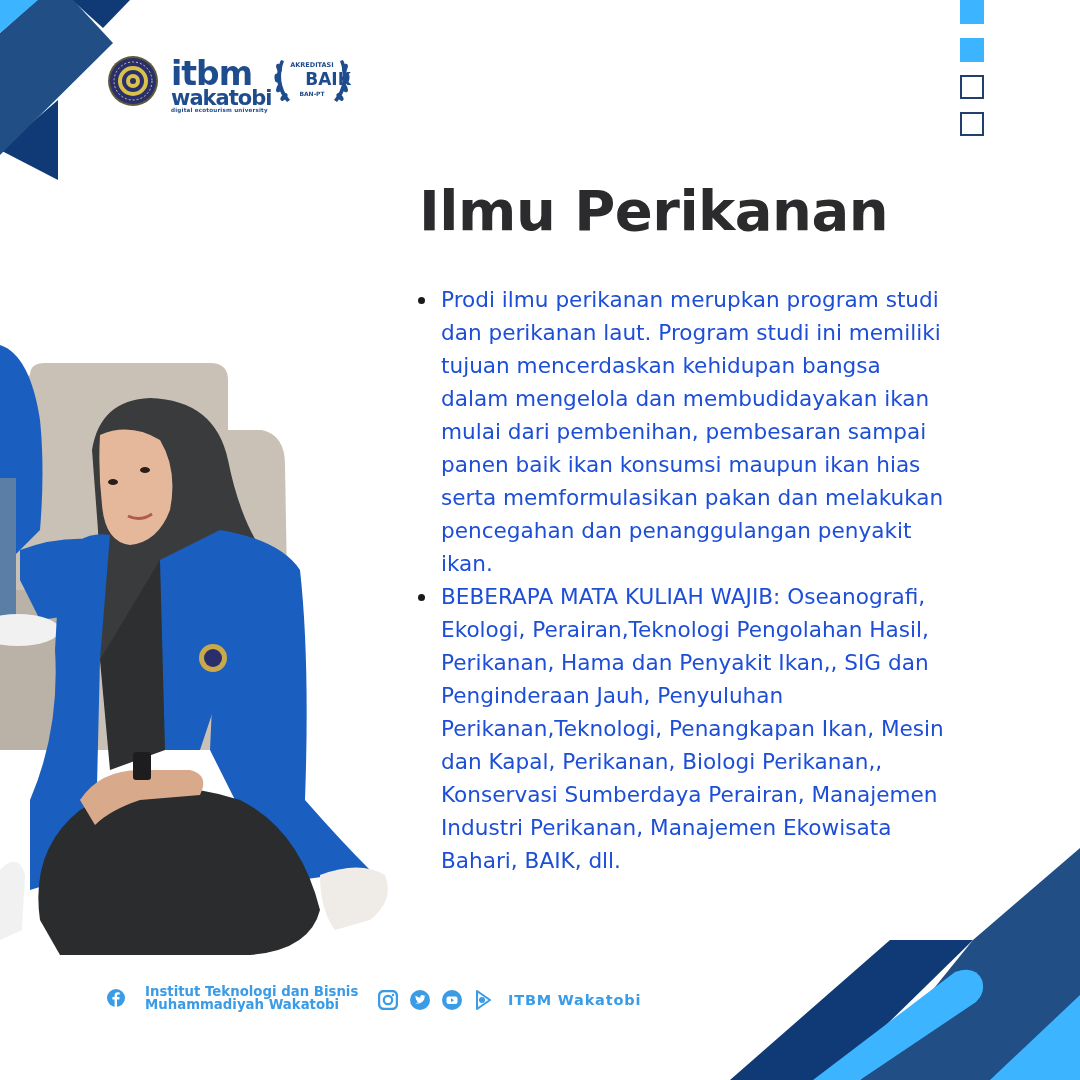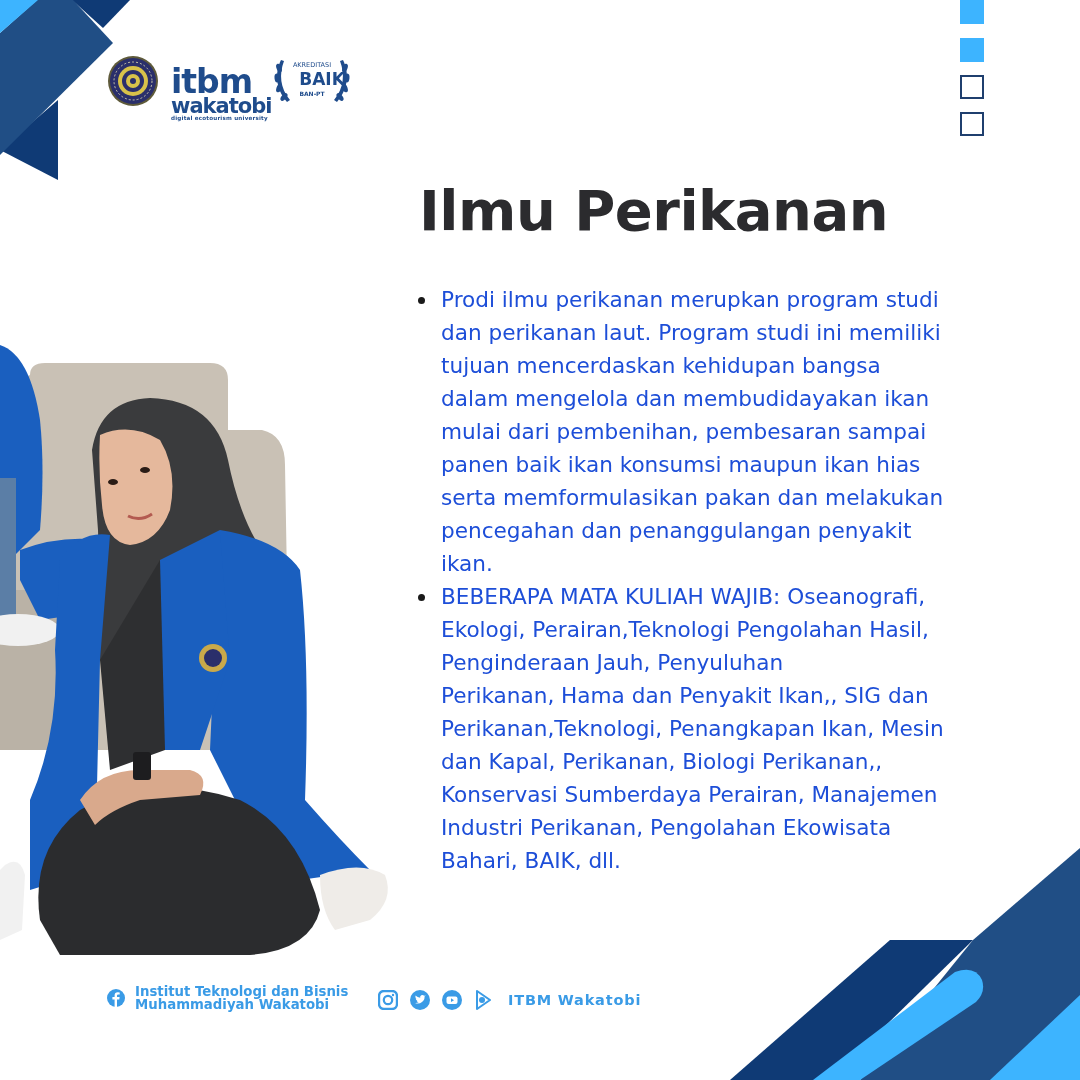--- a/index.html
+++ b/index.html
@@ -6,36 +6,36 @@
   body { width:1080px; height:1080px; position:relative; overflow:hidden; background:#ffffff; font-family:"DejaVu Sans", sans-serif; }
   .abs { position:absolute; }
   svg { display:block; }
 
   
   .sq { position:absolute; left:960px; width:24px; height:24px; box-sizing:border-box; }
   .sq.filled { background:#3db4ff; }
   .sq.outline { border:2px solid #1f3f6e; background:#fff; }
 
   
-  .logo-itbm { position:absolute; left:171px; top:68px; width:90px; height:56px; color:#1f4c8c; font-family:"DejaVu Sans", sans-serif; font-weight:bold; }
+  .logo-itbm { position:absolute; left:171px; top:60px; width:90px; height:56px; color:#1f4c8c; font-family:"DejaVu Sans", sans-serif; font-weight:bold; }
   .logo-itbm .l1 { font-size:33px; line-height:28px; letter-spacing:-1px; }
   .logo-itbm .l2 { font-size:21px; line-height:18px; letter-spacing:-1px; margin-top:1px; }
   .logo-itbm .l3 { font-size:5.6px; line-height:7px; letter-spacing:0.2px; font-weight:bold; white-space:nowrap; }
 
   
   .title { position:absolute; left:419px; top:178px; font-family:"DejaVu Sans", sans-serif; font-weight:bold; font-size:56px; color:#2b2b2e; letter-spacing:-0.5px; white-space:nowrap; }
 
   
   .body-list { position:absolute; left:412px; top:283px; width:600px; margin:0; padding:0; list-style:none; font-family:"DejaVu Sans", sans-serif; font-size:21.6px; line-height:33px; color:#1d4ed8; }
   .body-list li { position:relative; padding-left:29px; }
   .body-list li .bullet { position:absolute; left:6px; top:14px; width:7px; height:7px; border-radius:50%; background:#1a1a1a; }
   .body-list .ln { display:block; white-space:nowrap; }
 
   
-  .footer-left { position:absolute; left:107px; top:985px; display:flex; align-items:center; gap:10px; color:#3a9be6; font-weight:bold; }
+  .footer-left { position:absolute; left:107px; top:985px; display:flex; align-items:center; gap:20px; color:#3a9be6; font-weight:bold; }
   .footer-left .txt { font-size:13.3px; line-height:13px; }
   .footer-right { position:absolute; left:378px; top:990px; display:flex; align-items:center; gap:12px; color:#3a9be6; }
   .footer-right .handle { font-weight:bold; font-size:14.5px; letter-spacing:0.8px; margin-left:4px; }
 
   .photo { position:absolute; left:0; top:330px; width:400px; height:640px; }
 </style>
 </head>
 <body>
 
 <svg class="abs" style="left:0;top:0" width="140" height="190" viewBox="0 0 140 190">
@@ -78,22 +78,22 @@
       <ellipse cx="4" cy="26" rx="2.5" ry="4.5" transform="rotate(-5 4 26)"></ellipse>
       <ellipse cx="6" cy="36" rx="2.5" ry="4.5" transform="rotate(20 6 36)"></ellipse>
       <ellipse cx="11" cy="45" rx="2.5" ry="4.5" transform="rotate(40 11 45)"></ellipse>
       <path d="M70 8 C76 20 76 36 64 50 L61 48 C71 36 72 22 67 9 Z"></path>
       <ellipse cx="72" cy="16" rx="2.5" ry="4.5" transform="rotate(20 72 16)"></ellipse>
       <ellipse cx="74" cy="26" rx="2.5" ry="4.5" transform="rotate(5 74 26)"></ellipse>
       <ellipse cx="72" cy="36" rx="2.5" ry="4.5" transform="rotate(-20 72 36)"></ellipse>
       <ellipse cx="67" cy="45" rx="2.5" ry="4.5" transform="rotate(-40 67 45)"></ellipse>
     </g>
   </svg>
-  <div class="abs" style="left:0;width:78px;top:9px;text-align:center;font-size:6.5px;font-weight:normal;color:#1f4c8c;">AKREDITASI</div>
-  <div class="abs" style="left:10px;width:78px;top:17px;text-align:center;font-size:17px;font-weight:bold;color:#1f4c8c;">BAIK</div>
+  <div class="abs" style="left:0;width:78px;top:9px;text-align:center;font-size:6.5px;font-weight:bold;color:#1f4c8c;">AKREDITASI</div>
+  <div class="abs" style="left:16px;width:78px;top:17px;text-align:center;font-size:17px;font-weight:bold;color:#1f4c8c;">BAIK</div>
   <div class="abs" style="left:0;width:78px;top:38px;text-align:center;font-size:6px;font-weight:bold;color:#1f4c8c;">BAN-PT</div>
 </div>
 
 <div class="title">Ilmu Perikanan</div>
 
 <ul class="body-list">
   <li>
     <span class="bullet"></span>
     <span class="ln">Prodi ilmu perikanan merupkan program studi</span>
     <span class="ln">dan perikanan laut. Program studi ini memiliki</span>
@@ -102,26 +102,26 @@
     <span class="ln">mulai dari pembenihan, pembesaran sampai</span>
     <span class="ln">panen baik ikan konsumsi maupun ikan hias</span>
     <span class="ln">serta memformulasikan pakan dan melakukan</span>
     <span class="ln">pencegahan dan penanggulangan penyakit</span>
     <span class="ln">ikan.</span>
   </li>
   <li>
     <span class="bullet"></span>
     <span class="ln">BEBERAPA MATA KULIAH WAJIB: Oseanografi,</span>
     <span class="ln">Ekologi, Perairan,Teknologi Pengolahan Hasil,</span>
+    <span class="ln">Perikanan, Hama dan Penyakit Ikan,, SIG dan</span>
     <span class="ln">Penginderaan Jauh, Penyuluhan</span>
-    <span class="ln">Perikanan, Hama dan Penyakit Ikan,, SIG dan</span>
     <span class="ln">Perikanan,Teknologi, Penangkapan Ikan, Mesin</span>
     <span class="ln">dan Kapal, Perikanan, Biologi Perikanan,,</span>
     <span class="ln">Konservasi Sumberdaya Perairan, Manajemen</span>
-    <span class="ln">Industri Perikanan, Pengolahan Ekowisata</span>
+    <span class="ln">Industri Perikanan, Manajemen Ekowisata</span>
     <span class="ln">Bahari, BAIK, dll.</span>
   </li>
 </ul>
 
 <svg class="photo" viewBox="0 0 400 640" width="400" height="640">
 
   <path d="M30 45 Q30 33 45 33 L210 33 Q228 33 228 50 L228 100 L262 100 Q285 105 285 135 L290 420 L0 420 L0 60 Z" fill="#c9c1b5"></path>
   <path d="M0 260 L85 260 L85 420 L0 420 Z" fill="#bab2a6"></path>
 
   <path d="M0 15 Q30 25 40 90 Q45 140 40 200 L10 230 L0 230 Z" fill="#1a5fbf"></path>

